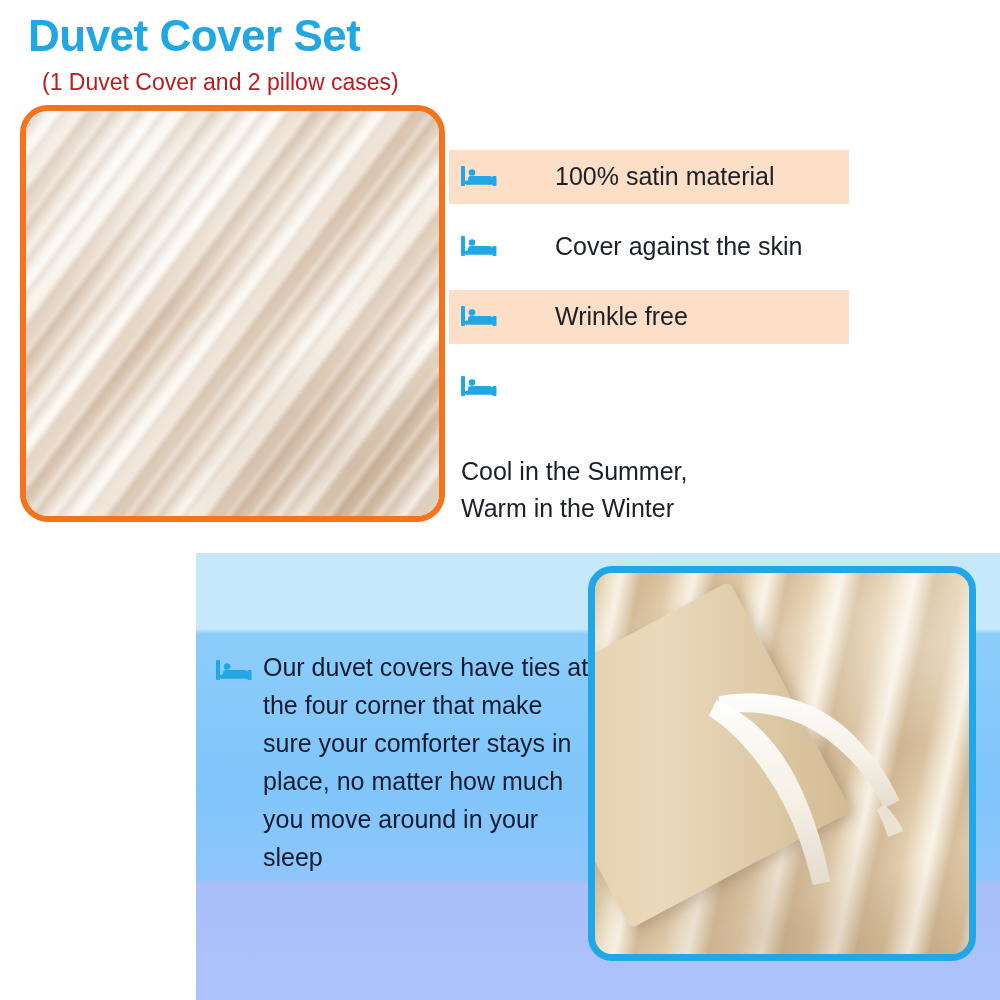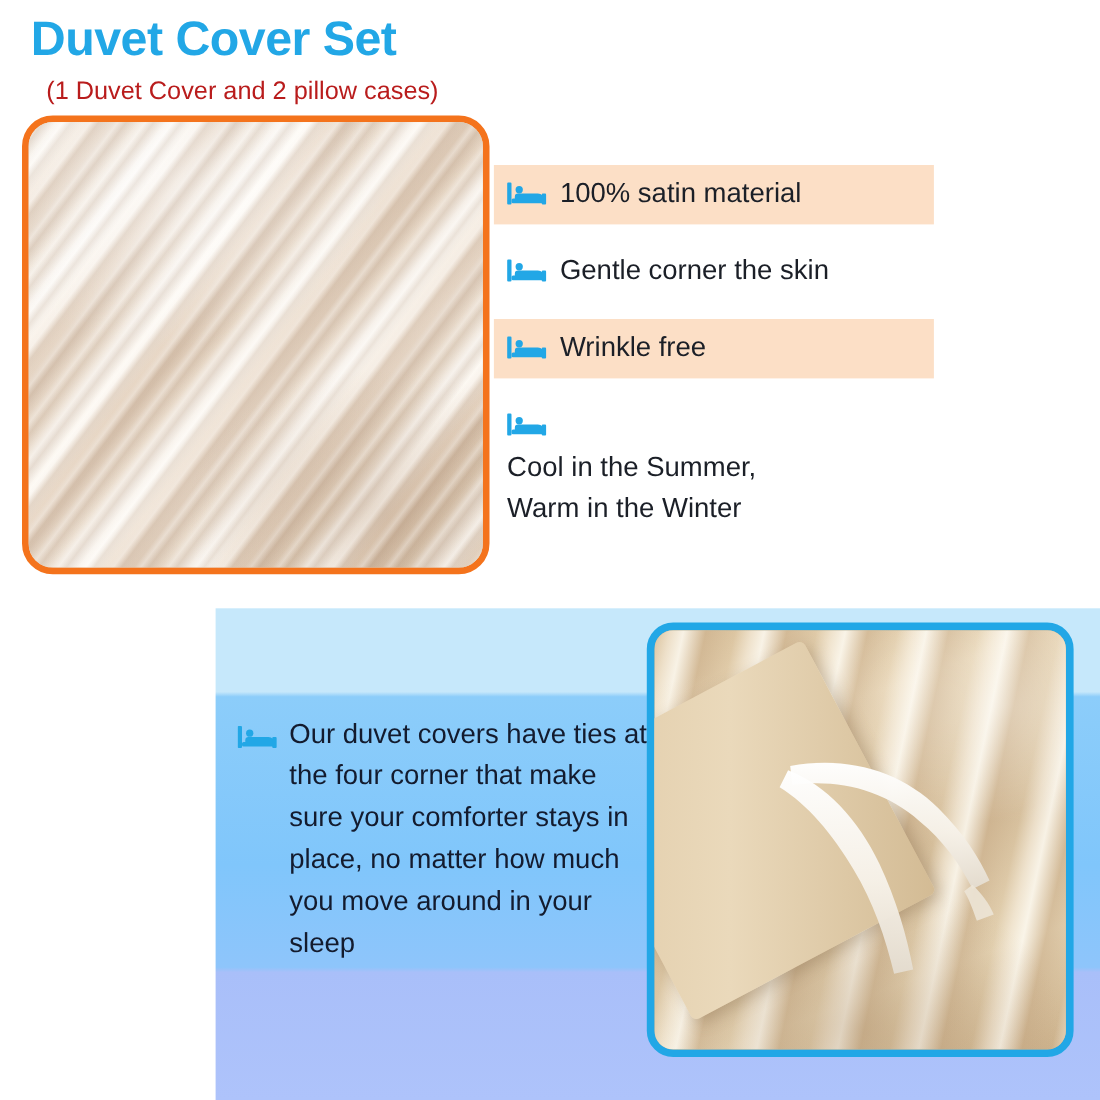--- a/index.html
+++ b/index.html
@@ -62,20 +62,21 @@
   }
 
   
   .features{position:absolute;left:449px;top:150px;width:400px;}
   .feature-row{
     position:relative;
     display:flex;align-items:flex-start;
     height:54px;
     padding:0 0 0 12px;
     box-sizing:border-box;
+    gap:46px;
   }
   .feature-row.band{background:#fcdfc6;}
   .feature-row.tall{height:86px;flex-direction:column;}
   .feature-gap{height:16px;}
   .bed-icon{
     flex:0 0 auto;width:36px;height:26px;margin-top:13px;margin-right:12px;
   }
   .bed-icon svg{display:block;width:36px;height:26px;}
   .feature-text{
     font-size:25px;color:#1b1f27;line-height:37px;
@@ -189,21 +190,21 @@
         <svg viewBox="0 0 36 26">
             <g fill="#22a7e6">
           <rect x="0" y="3" width="4" height="20" rx="1"></rect>
           <circle cx="11" cy="9.5" r="3.3"></circle>
           <path d="M15 13 h13 a6 6 0 0 1 6 6 v0 h-27 v-3 a3 3 0 0 1 3 -3 z"></path>
           <rect x="4" y="17.5" width="30" height="4.2" rx="1.4"></rect>
           <rect x="31.5" y="13" width="4" height="10" rx="1"></rect>
         </g>
           </svg>
       </span>
-      <span class="feature-text">Gentle corner the skin</span>
+      <span class="feature-text">Cover against the skin</span>
     </div>
 
     <div class="feature-gap"></div>
 
     <div class="feature-row band">
       <span class="bed-icon">
         <svg viewBox="0 0 36 26">
             <g fill="#22a7e6">
           <rect x="0" y="3" width="4" height="20" rx="1"></rect>
           <circle cx="11" cy="9.5" r="3.3"></circle>

